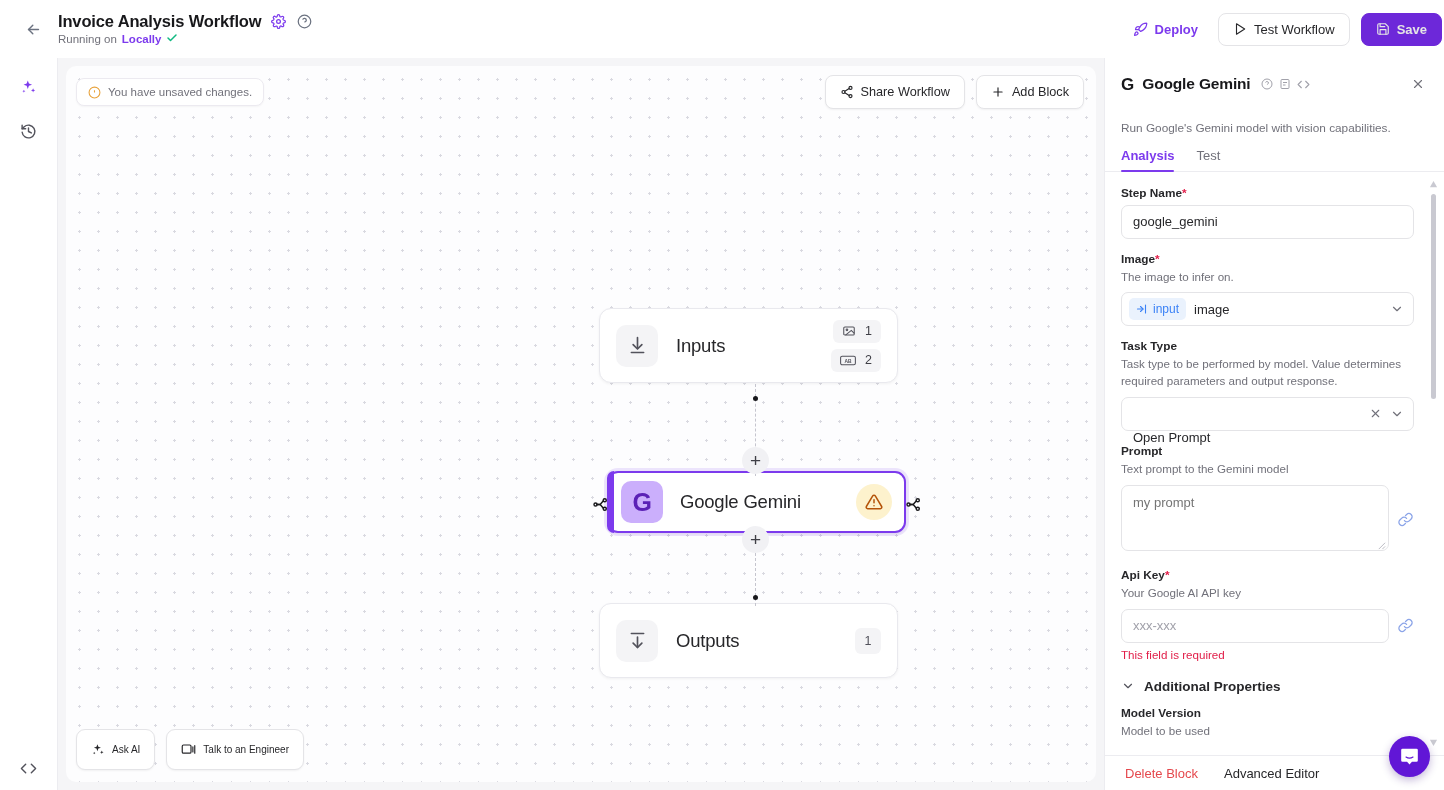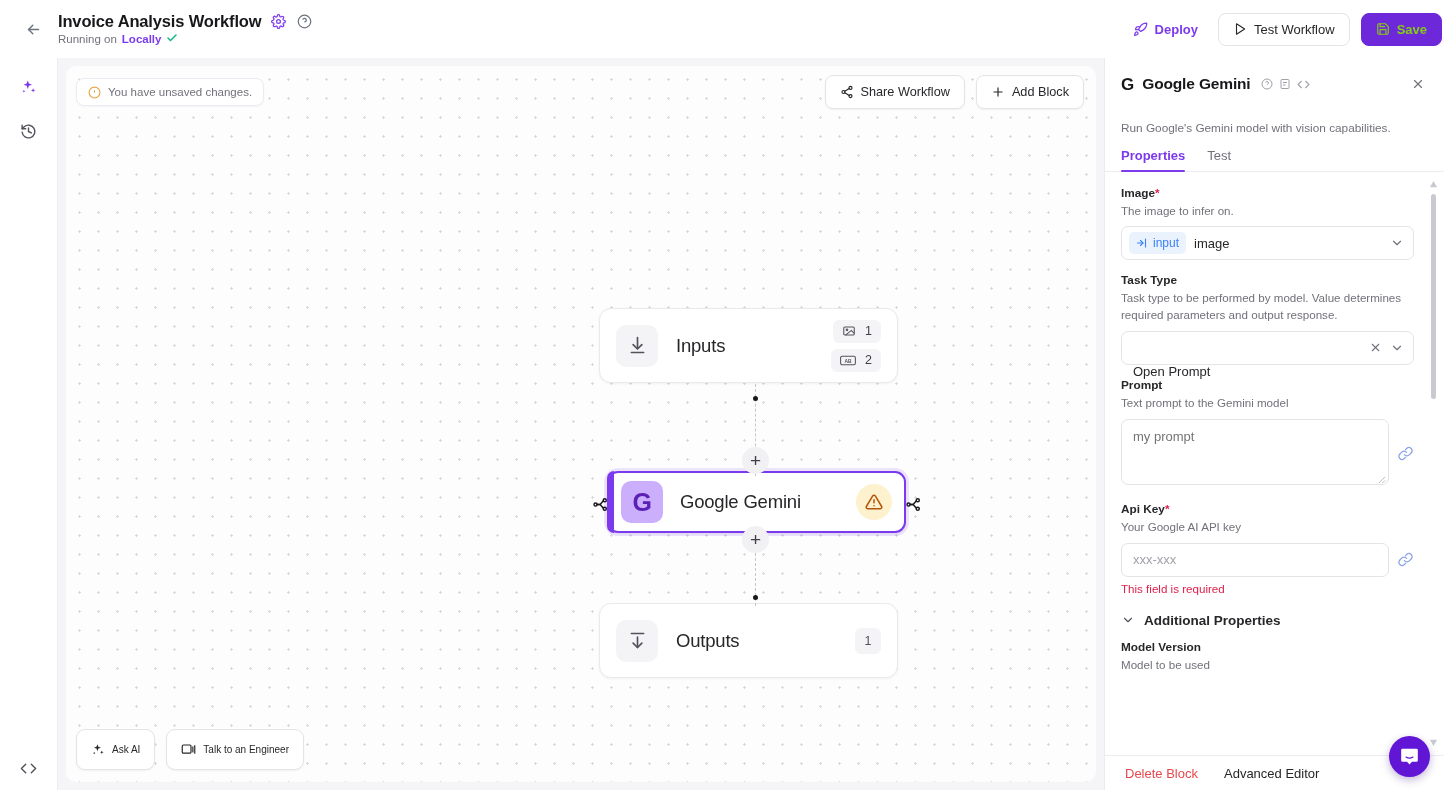--- a/index.html
+++ b/index.html
@@ -81,21 +81,21 @@
     line-height: 1;
   }
   .btn-deploy { color: #7c3aed; font-weight: 600; padding: 0 8px; }
   .btn-outline {
     border: 1px solid #e4e4e7;
     background: #fff;
     color: #27272a;
   }
   .btn-primary {
     background: #6d28d9;
-    color: #84cc16;
+    color: #e5e5e5;
     font-weight: 600;
     border-color: #6d28d9;
   }
 
   
   .body-row { flex: 1; display: flex; min-height: 0; position: relative; }
 
   
   .rail {
     width: 58px;
@@ -839,27 +839,31 @@
           </span>
           <span class="panel-close">
             <svg width="14" height="14" viewBox="0 0 24 24" fill="none" stroke="currentColor" stroke-width="2" stroke-linecap="round">
                 <line x1="18" y1="6" x2="6" y2="18"></line>
                 <line x1="6" y1="6" x2="18" y2="18"></line>
               </svg>
           </span>
         </div>
         <div class="panel-desc">Run Google's Gemini model with vision capabilities.</div>
         <div class="tabs">
-          <div class="tab active">Properties</div>
+          <div class="tab active">Analysis</div>
           <div class="tab">Test</div>
         </div>
       </div>
 
       <div class="panel-scroll">
 
+        <div class="field">
+          <span class="f-label"><span>Step Name</span><span class="req">*</span></span>
+          <div class="input">google_gemini</div>
+        </div>
 
         <div class="field">
           <span class="f-label"><span>Image</span><span class="req">*</span></span>
           <div class="f-help">The image to infer on.</div>
           <div class="combo">
             <span class="token">
               <span style="display:flex">
                 <svg width="12" height="12" viewBox="0 0 24 24" fill="none" stroke="currentColor" stroke-width="2.2" stroke-linecap="round" stroke-linejoin="round">
                     <polyline points="9 7 14 12 9 17"></polyline>
                     <path d="M3 12h11"></path>

